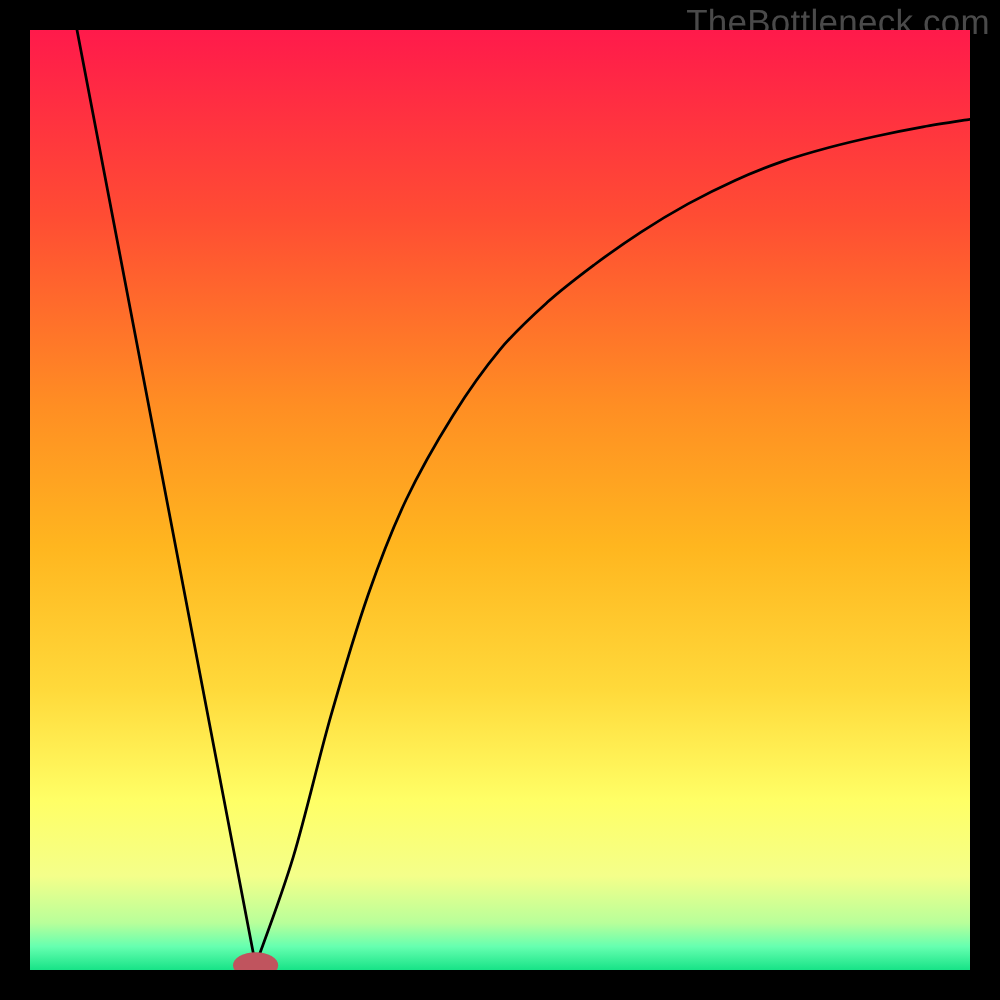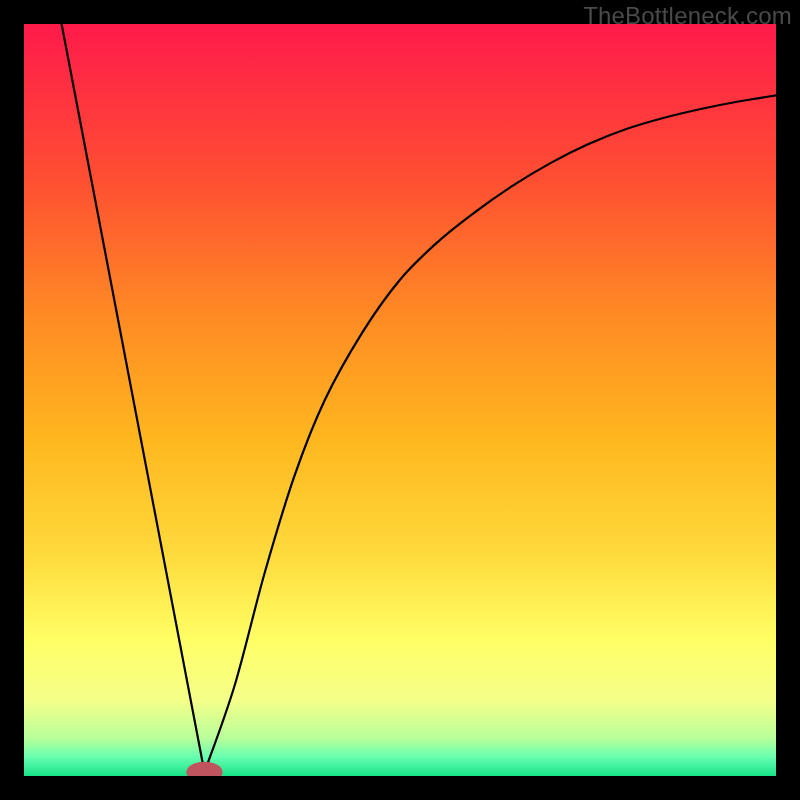--- a/index.html
+++ b/index.html
@@ -24,21 +24,21 @@
     left: 0;
     top: 0;
     width: 752px;
     height: 752px;
   }
   .watermark {
     position: absolute;
     top: 2px;
     right: 8px;
     color: #4a4a4a;
-    font-size: 24px;
+    font-size: 28px;
     font-weight: 500;
     letter-spacing: 0.2px;
   }
 </style>
 </head>
 <body>
 
 <div class="watermark">TheBottleneck.com</div>
 
 <div class="frame">

